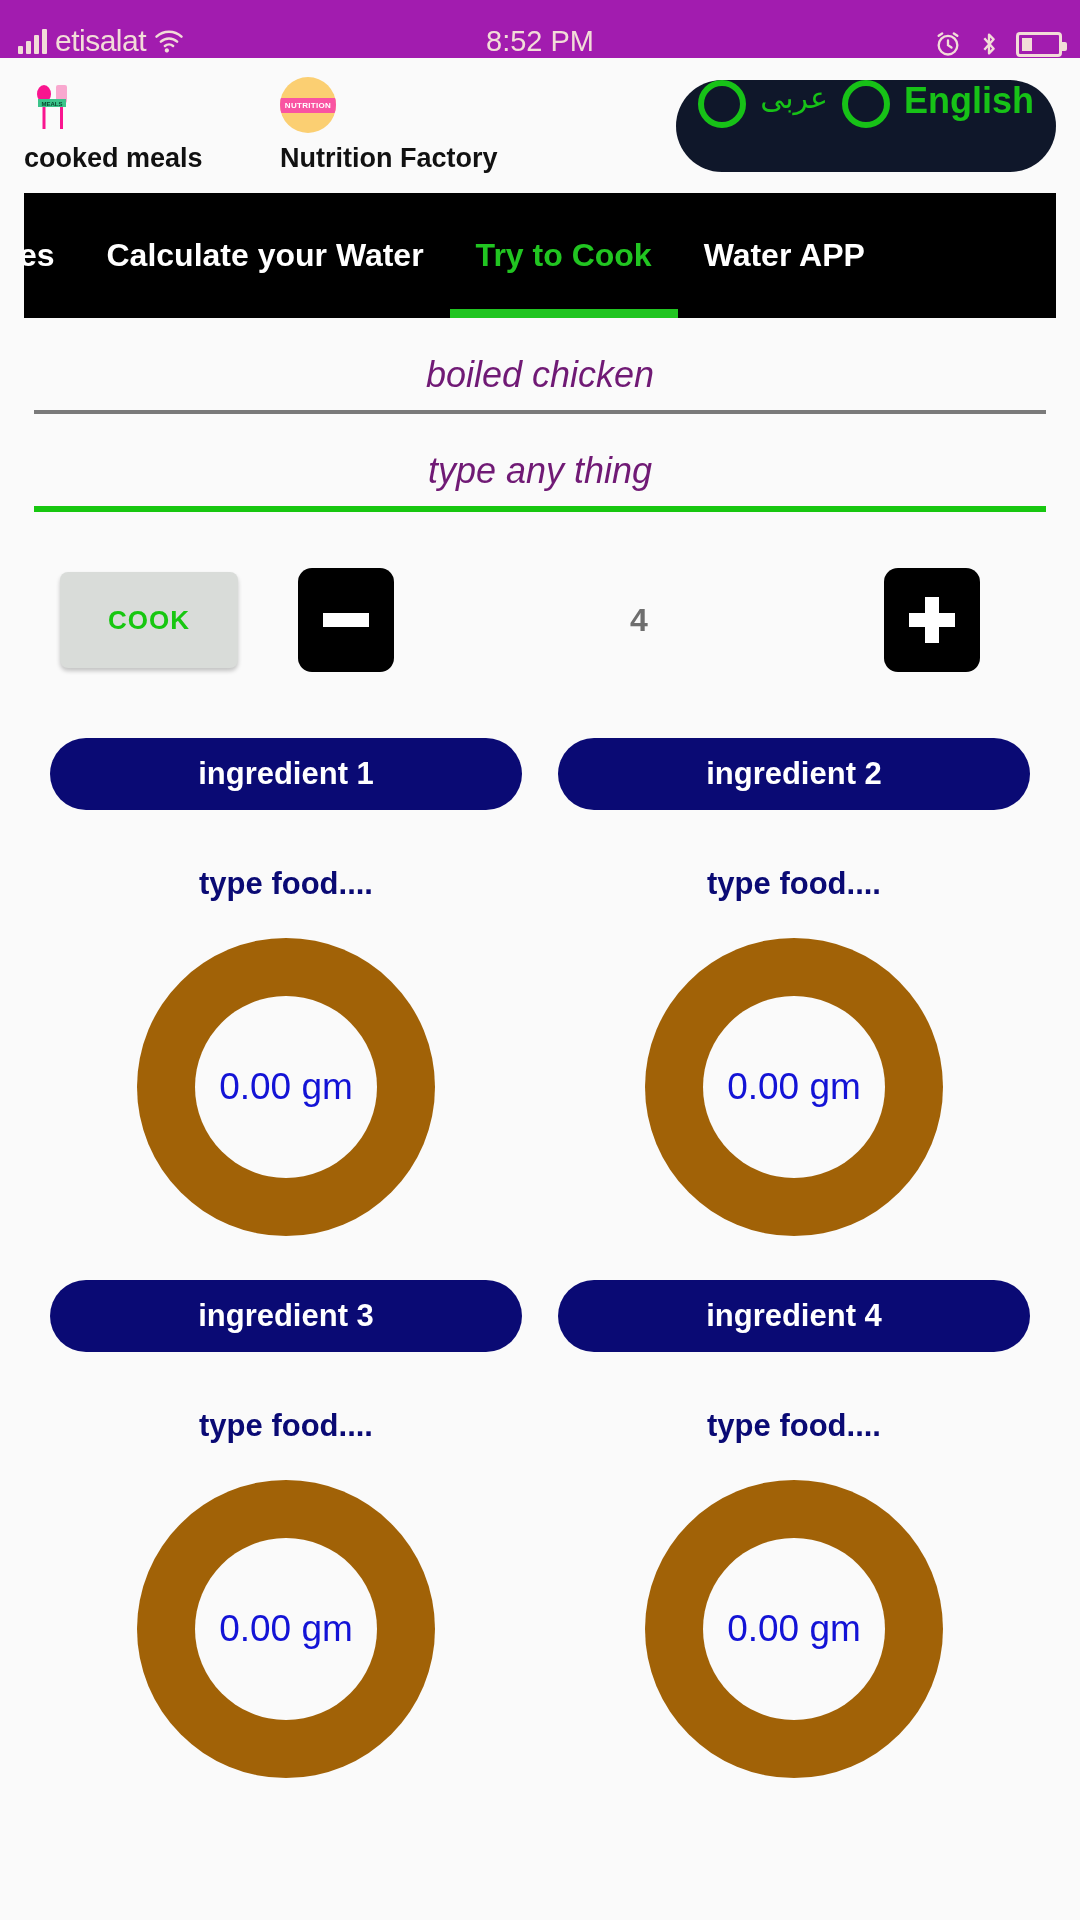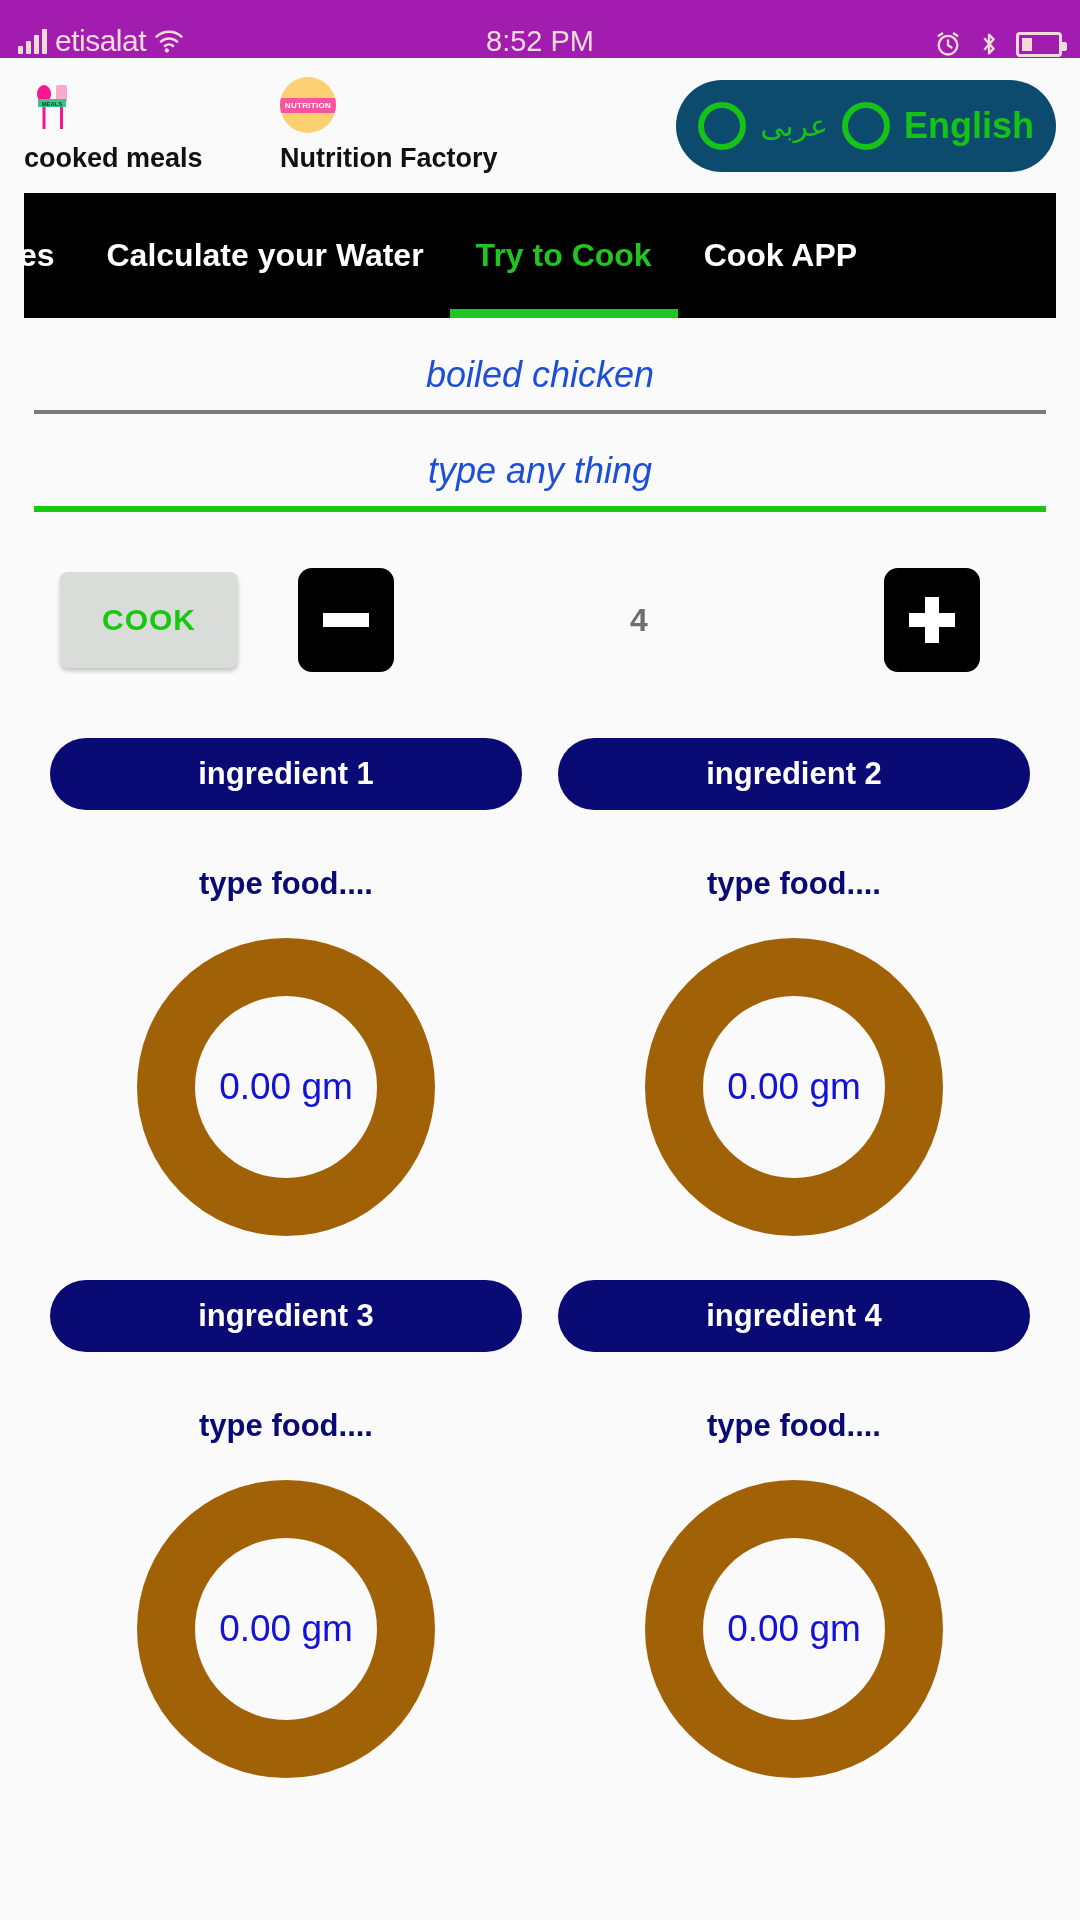--- a/index.html
+++ b/index.html
@@ -70,24 +70,24 @@
   }
   .nutrition-icon span {
     display: block; width: 100%; background: #f954a2; color: #fff;
     font-size: 8px; font-weight: 700; text-align: center; padding: 3px 0;
     letter-spacing: 0.3px;
   }
 
   
   .lang-toggle {
     margin-left: auto;
-    background: #0c4a6e;
+    background: #0f172a;
     border-radius: 46px;
     height: 92px;
-    display: flex; align-items: center; gap: 14px;
+    display: flex; align-items: flex-start; gap: 14px;
     padding: 0 22px;
   }
   .radio {
     width: 48px; height: 48px; border-radius: 50%;
     border: 6px solid #17c217; background: transparent;
     flex: none;
   }
   .lang-label { color: #17c217; font-size: 36px; font-weight: 700; }
   .lang-label.ar { font-size: 30px; font-weight: 500; }
 
@@ -110,34 +110,34 @@
   .tab .tab-underline {
     position: absolute; left: 0; right: 0; bottom: 0; height: 9px; background: #21c521;
   }
 
   
   .field {
     margin: 0 34px;
     padding-top: 36px;
   }
   .field-text {
-    font-style: italic; font-size: 36px; color: #1d4ed8;
+    font-style: italic; font-size: 36px; color: #701a75;
     text-align: center; padding-bottom: 14px;
   }
   .field-line { height: 4px; background: #7a7a7a; }
   .field-line.active { height: 6px; background: #17c710; }
 
   
   .cook-row {
     display: flex; align-items: center; margin: 56px 60px 0 60px;
   }
   .cook-btn {
     width: 178px; height: 96px; background: #d9dcd9;
     border-radius: 8px; border: none;
-    color: #17c710; font-size: 30px; font-weight: 700; letter-spacing: 1px;
+    color: #17c710; font-size: 26px; font-weight: 700; letter-spacing: 1px;
     box-shadow: 0 3px 4px rgba(0,0,0,0.22);
   }
   .step-btn {
     width: 96px; height: 104px; background: #000; border-radius: 14px;
     border: none; display: flex; align-items: center; justify-content: center;
     position: relative;
   }
   .step-btn .bar-h { width: 46px; height: 14px; background: #fff; }
   .step-btn .bar-v { width: 14px; height: 46px; background: #fff; position: absolute; }
   .minus-wrap { margin-left: 60px; }
@@ -242,21 +242,21 @@
     <span>ories</span>
   </div>
   <div class="tab">
     <span>Calculate your Water</span>
   </div>
   <div class="tab active">
     <span>Try to Cook</span>
     <span class="tab-underline"></span>
   </div>
   <div class="tab">
-    <span>Cook APP</span>
+    <span>Water APP</span>
   </div>
 </div>
 
 <div class="field">
   <div class="field-text">boiled chicken</div>
   <div class="field-line"></div>
 </div>
 
 <div class="field">
   <div class="field-text">type any thing</div>

